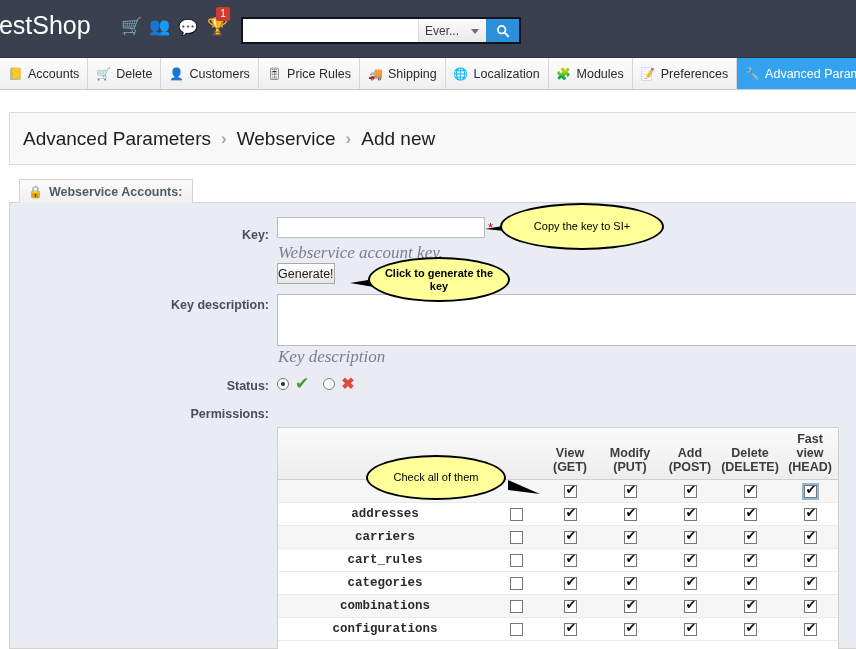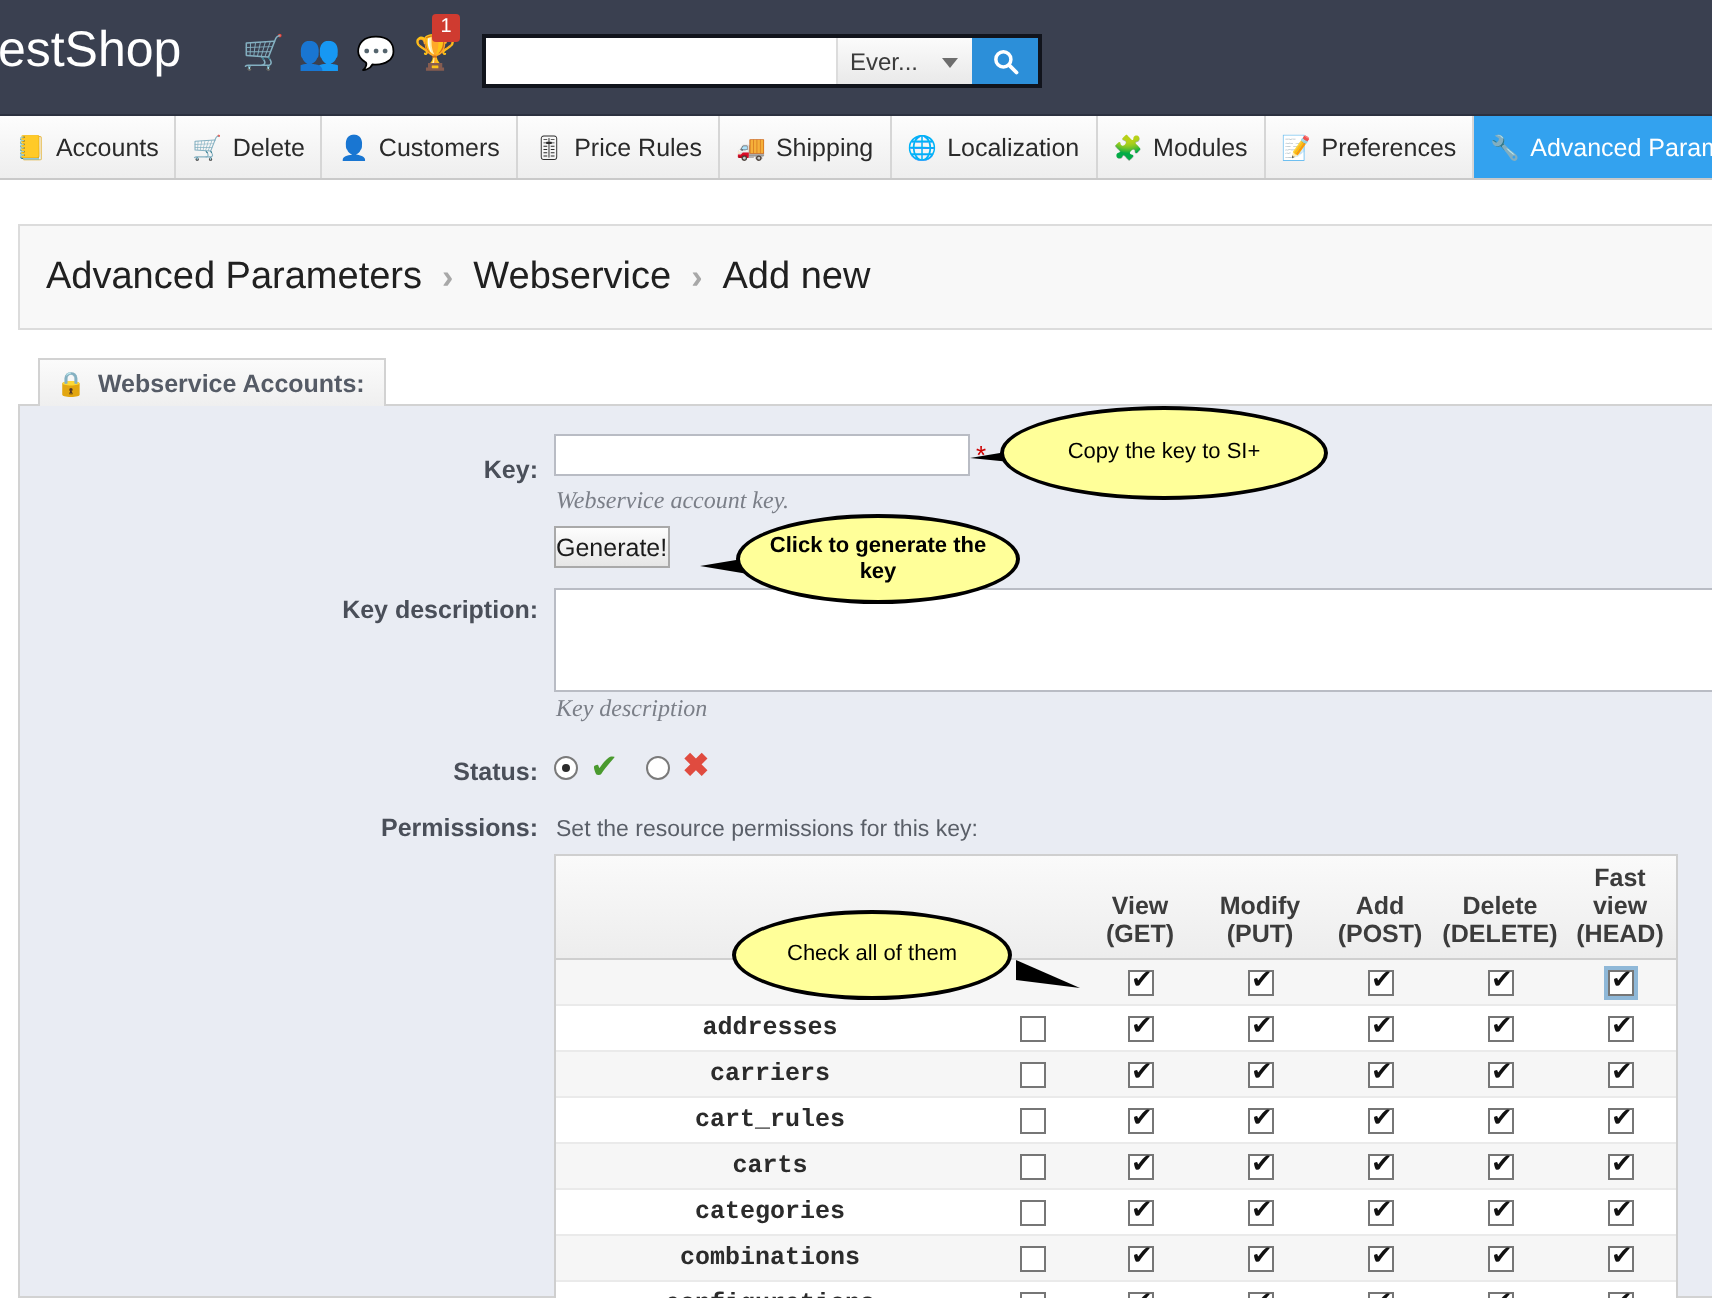--- a/index.html
+++ b/index.html
@@ -124,21 +124,21 @@
     background: #e9ecf3;
     border: 1px solid #d2d2d2; border-right: 0;
   }
 
   
   .lbl {
     position: absolute; text-align: right;
     font-size: 12.5px; font-weight: bold; color: #4a4f59;
   }
   .hint {
-    position: absolute; font-size: 12px; color: #7b7f88;
+    position: absolute; font-size: 17px; color: #7b7f88;
     font-family: "Liberation Serif", serif; font-style: italic;
   }
   #key-label  { left: 120px; top: 219px; width: 148px; }
   #key-input {
     position: absolute; left: 276px; top: 216px;
     width: 208px; height: 21px;
     border: 1px solid #b9bcc4; background: #ffffff;
     font-size: 12px; padding: 0 4px;
     font-family: "Liberation Sans", sans-serif;
   }
@@ -337,21 +337,20 @@
 
   <div class="lbl" id="status-label" style="left:111px;top:176px;width:148px;">Status:</div>
   <div id="status-row" style="left:267px;top:173px;">
     <span class="radio on"></span>
     <span class="tick">✔</span>
     <span class="radio" style="margin-left:14px;"></span>
     <span class="cross">✖</span>
   </div>
 
   <div class="lbl" id="perm-label" style="left:111px;top:204px;width:148px;">Permissions:</div>
-  <div id="perm-hint2" style="left:268px;top:206px;">Set the resource permissions for this key:</div>
 
   <div id="perm-table" style="left:267px;top:224px;">
     <table class="pt">
       <thead>
         <tr>
             <th class="colw-res" style="text-align: right; padding-right: 22px;">Resource</th>
             <th class="colw-sel"></th>
             <th class="colw-op">
               <div>View</div>
               <div>(GET)</div>
@@ -405,29 +404,20 @@
           </tr>
           <tr class="even">
             <td class="resname colw-res">cart_rules</td>
             <td class="colw-sel"><span class="cb"></span></td>
             <td class="colw-op"><span class="cb checked"></span></td>
             <td class="colw-op"><span class="cb checked"></span></td>
             <td class="colw-op"><span class="cb checked"></span></td>
             <td class="colw-op"><span class="cb checked"></span></td>
             <td class="colw-last"><span class="cb checked"></span></td>
           </tr>
-          <tr class="odd">
-            <td class="resname colw-res">carts</td>
-            <td class="colw-sel"><span class="cb"></span></td>
-            <td class="colw-op"><span class="cb checked"></span></td>
-            <td class="colw-op"><span class="cb checked"></span></td>
-            <td class="colw-op"><span class="cb checked"></span></td>
-            <td class="colw-op"><span class="cb checked"></span></td>
-            <td class="colw-last"><span class="cb checked"></span></td>
-          </tr>
           <tr class="even">
             <td class="resname colw-res">categories</td>
             <td class="colw-sel"><span class="cb"></span></td>
             <td class="colw-op"><span class="cb checked"></span></td>
             <td class="colw-op"><span class="cb checked"></span></td>
             <td class="colw-op"><span class="cb checked"></span></td>
             <td class="colw-op"><span class="cb checked"></span></td>
             <td class="colw-last"><span class="cb checked"></span></td>
           </tr>
           <tr class="odd">

